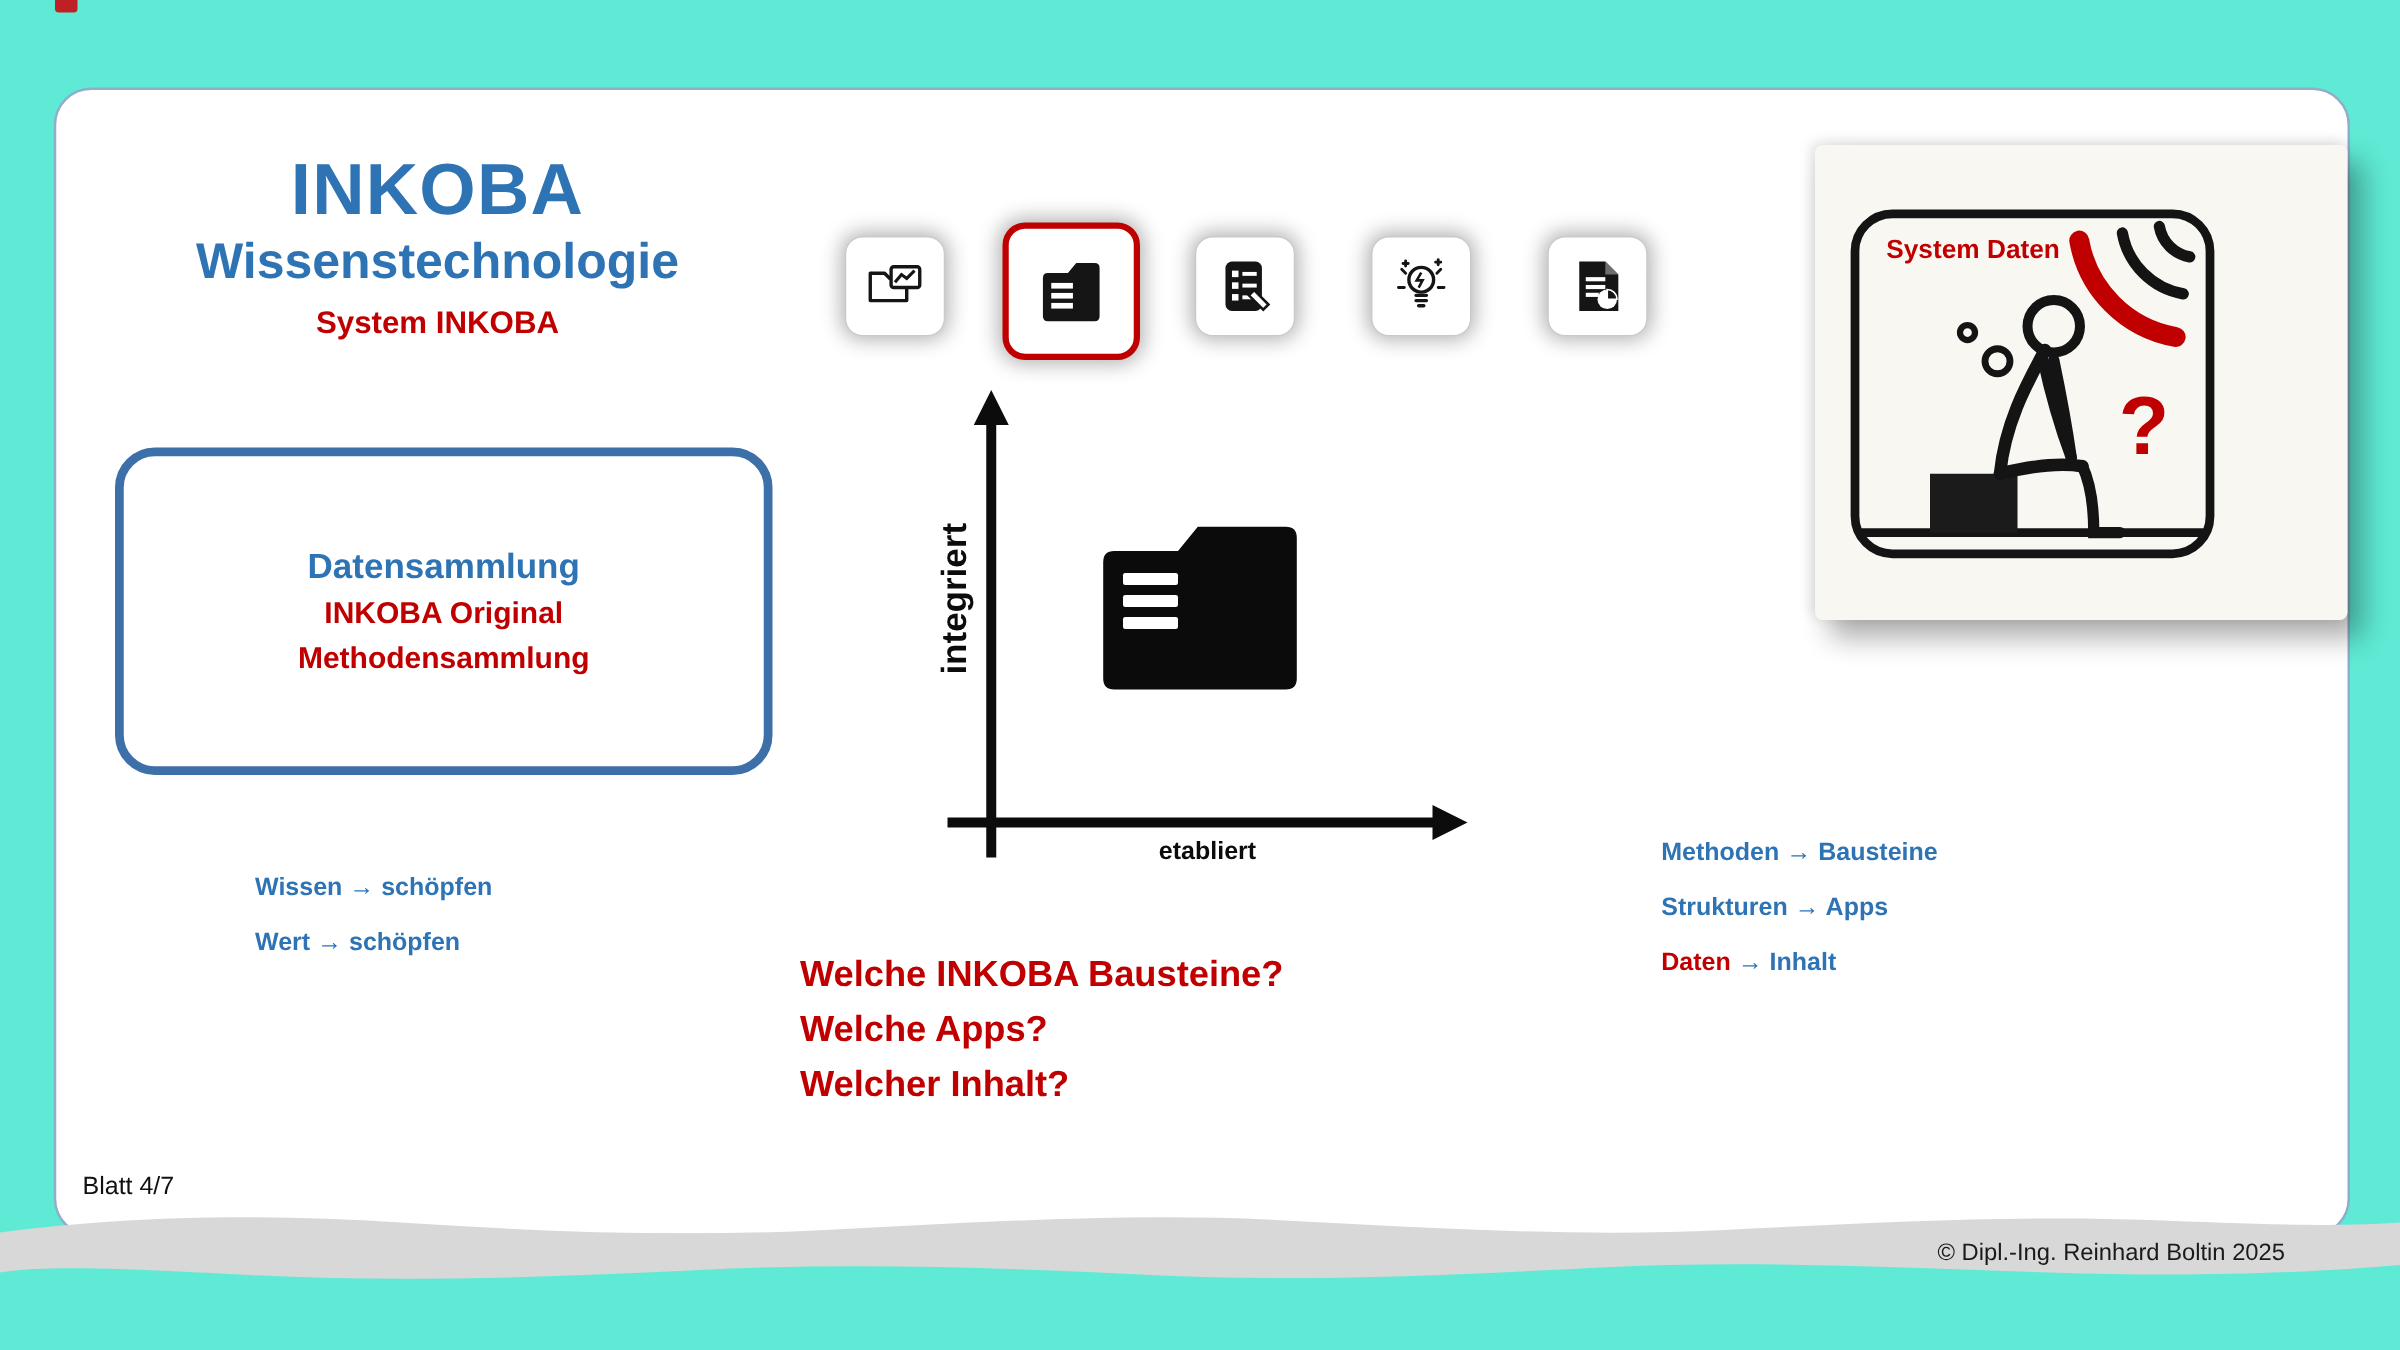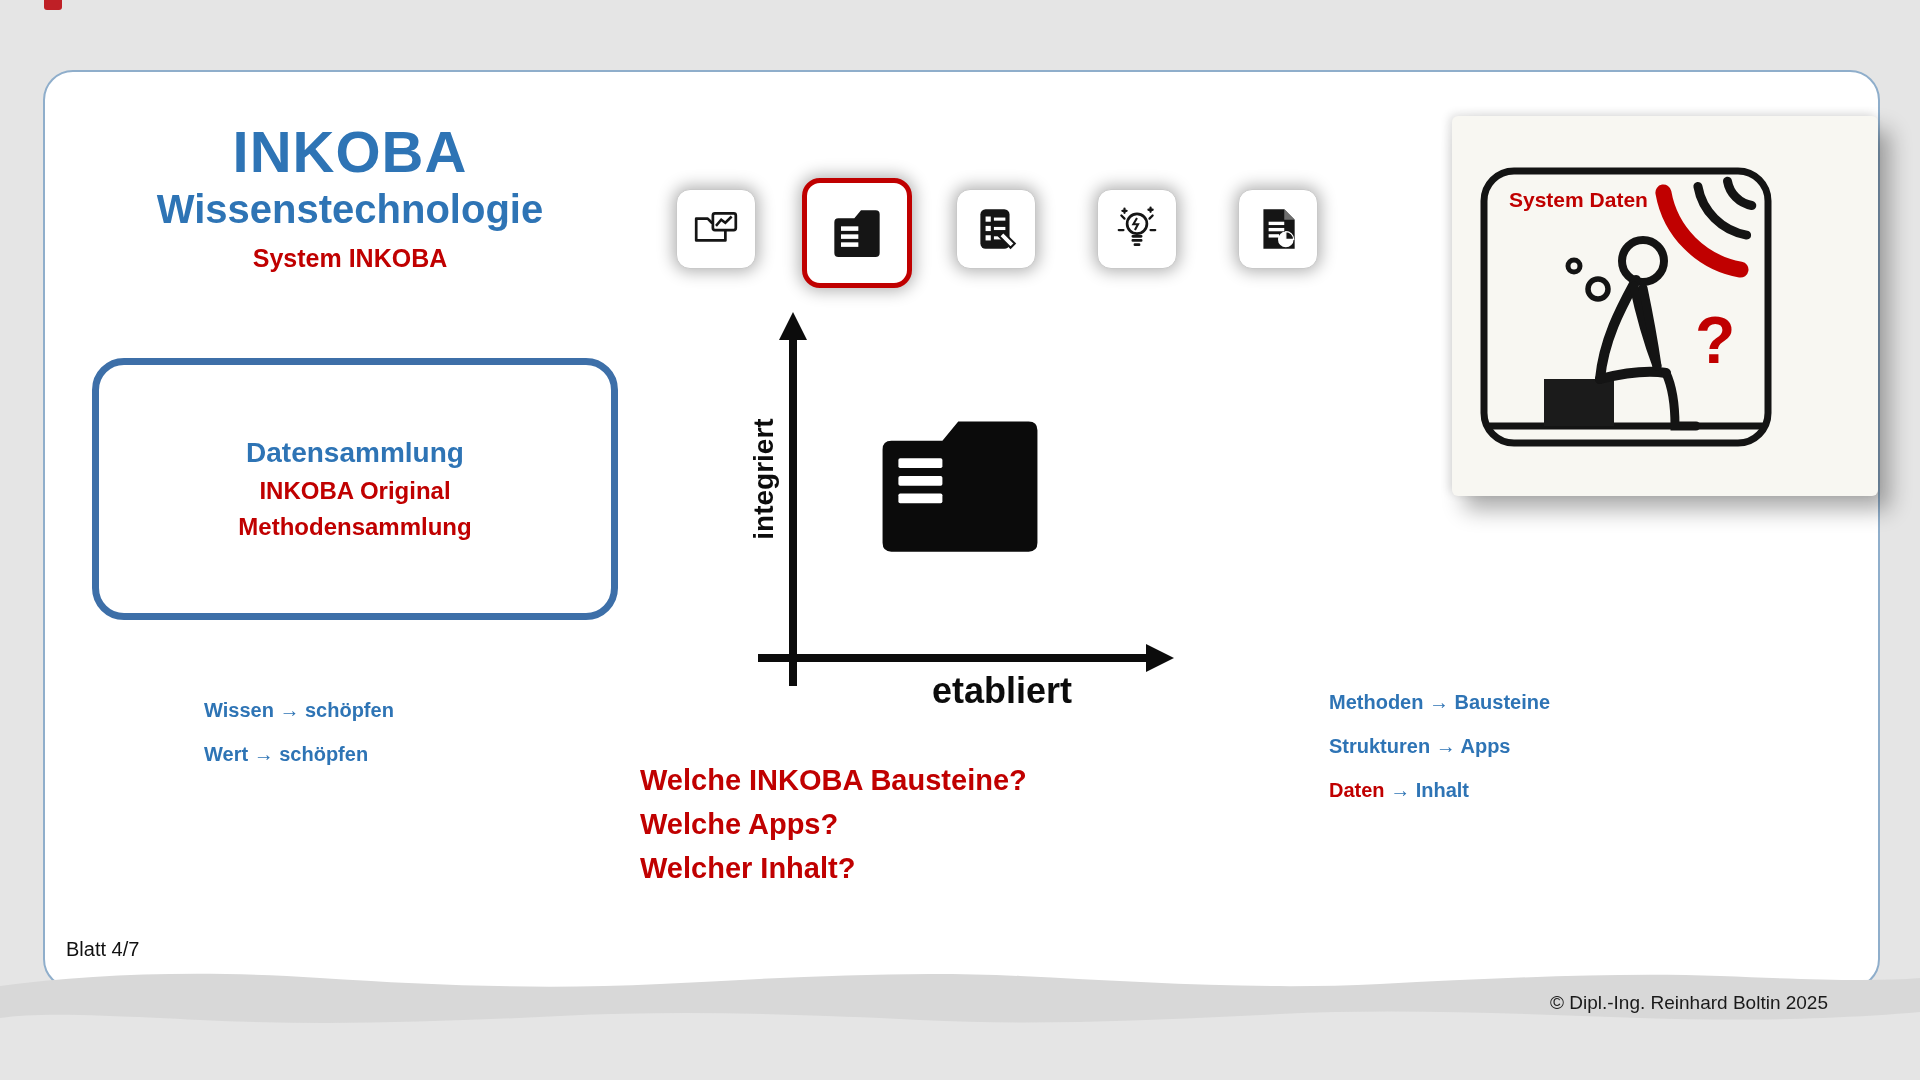--- a/index.html
+++ b/index.html
@@ -1,16 +1,16 @@
 <!DOCTYPE html>
 <html><head>
 <meta charset="utf-8">
 <style>
   html,body{margin:0;padding:0;background:#fff;}
-  .page{position:relative;width:1920px;height:1080px;background:#e5e5e5;overflow:hidden;
+  .page{position:relative;width:1920px;height:1080px;background:#5eead4;overflow:hidden;
         font-family:"Liberation Sans", sans-serif;color:#111;}
 
   .corner-mark{position:absolute;left:44px;top:0;width:18px;height:10px;background:#b posteriori}
   .corner-mark{position:absolute;left:44px;top:0;width:18px;height:10px;background:#bf2026;border-radius:0 0 3px 3px;}
 
   .slide{position:absolute;left:43px;top:70px;width:1833px;height:915px;background:#fff;
          border:2px solid #8FAECB;border-radius:30px;z-index:1;}
 
   
   .title-block{position:absolute;left:80px;top:118px;width:540px;text-align:center;z-index:3;}
@@ -21,40 +21,40 @@
   
   .info-box{position:absolute;left:92px;top:358px;width:512px;height:248px;
             border:7px solid #3D6FA8;border-radius:32px;display:flex;flex-direction:column;
             align-items:center;justify-content:center;gap:8px;z-index:3;background:#fff;}
   .info-line-blue{font-size:28px;font-weight:600;color:#2E74B5;}
   .info-line-red{font-size:24px;font-weight:700;color:#C00000;}
 
   
   .bullet-list{position:absolute;font-size:20px;font-weight:700;color:#2E74B5;line-height:44px;z-index:3;}
   .left-list{left:204px;top:688px;}
-  .right-list{left:1329px;top:680px;}
+  .right-list{left:1329px;top:660px;}
   .lead-red{color:#C00000;}
 
   
   .icon-tile{position:absolute;background:#fff;border:1px solid #c9c9c9;border-radius:14px;
              box-shadow:0 0 16px 3px rgba(0,0,0,.30);display:flex;align-items:center;justify-content:center;z-index:3;}
   .tile-1{left:676px;top:189px;width:78px;height:78px;}
   .tile-2{left:802px;top:178px;width:100px;height:100px;border:5px solid #C00000;border-radius:18px;}
   .tile-3{left:956px;top:189px;width:78px;height:78px;}
   .tile-4{left:1097px;top:189px;width:78px;height:78px;}
   .tile-5{left:1238px;top:189px;width:78px;height:78px;}
   .icon-tile svg{width:50px;height:50px;}
   .tile-2 svg{width:64px;height:64px;}
 
   
   .axes-svg{position:absolute;left:748px;top:308px;width:435px;height:385px;z-index:2;}
   .y-axis-label{position:absolute;left:660px;top:462px;width:210px;height:34px;text-align:center;
                 transform:rotate(-90deg);font-size:28px;font-weight:700;color:#0c0c0c;z-index:3;}
-  .x-axis-label{position:absolute;left:902px;top:670px;width:200px;text-align:center;
-                font-size:36px;font-weight:700;color:#0c0c0c;z-index:3;}
+  .x-axis-label{position:absolute;left:866px;top:670px;width:200px;text-align:center;
+                font-size:20px;font-weight:700;color:#0c0c0c;z-index:3;}
   .big-folder{position:absolute;left:872px;top:400px;width:176px;height:166px;z-index:3;}
 
   
   .questions{position:absolute;left:640px;top:758px;width:640px;text-align:left;
              font-size:29px;font-weight:700;color:#C00000;line-height:44px;z-index:3;}
 
   
   .thinker-card{position:absolute;left:1452px;top:116px;width:426px;height:380px;background:#f8f7f2;
                 box-shadow:12px 14px 22px rgba(0,0,0,.32), -3px -2px 10px rgba(0,0,0,.12);
                 border-radius:6px;z-index:3;}

